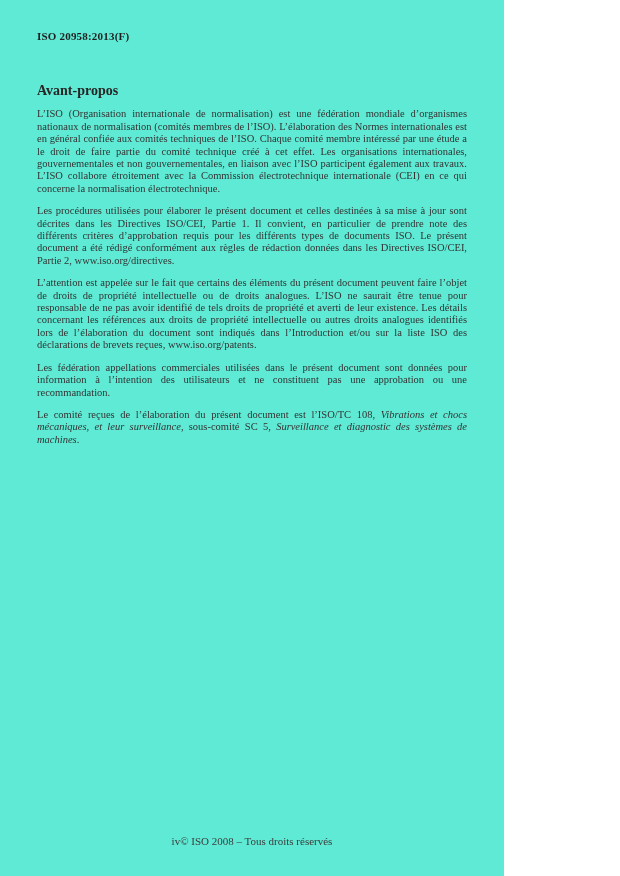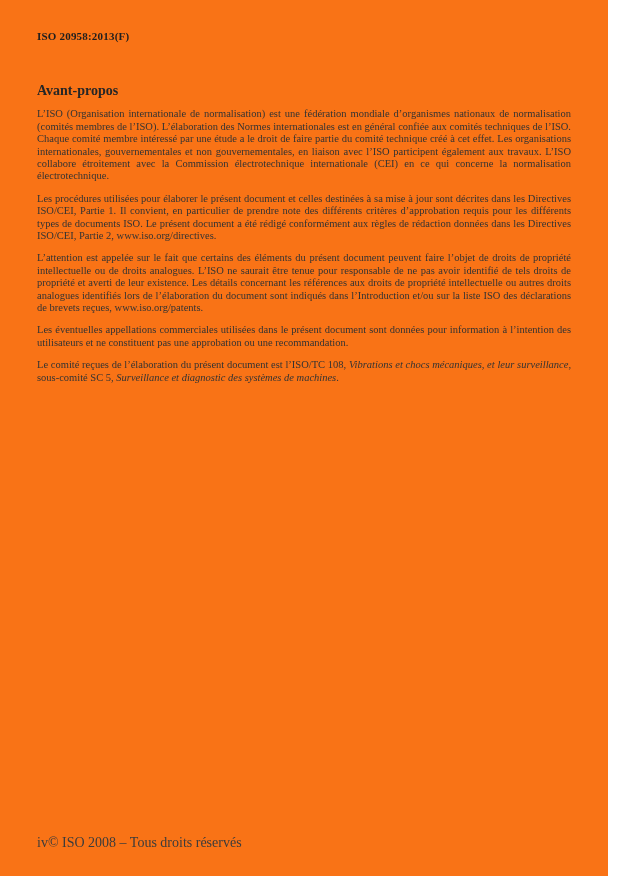--- a/index.html
+++ b/index.html
@@ -2,23 +2,23 @@
 <html><head>
 <meta charset="utf-8">
 <style>
   html, body {
     margin: 0;
     padding: 0;
     background: #ffffff;
   }
   .page {
     position: relative;
-    width: 608px;
+    width: 504px;
     height: 876px;
-    background: #f97316;
+    background: #5eead4;
     box-sizing: border-box;
     padding: 30px 37px 0 37px;
     font-family: "Liberation Serif", "DejaVu Serif", serif;
     color: #2e2e2e;
     overflow: hidden;
   }
   .doc-ref {
     font-size: 11px;
     font-weight: bold;
     color: #1f1f1f;
@@ -41,44 +41,44 @@
     color: #333333;
   }
   .body-text p em {
   }
   .page-footer {
     position: absolute;
     left: 37px;
     right: 37px;
     top: 835px;
     display: flex;
-    justify-content: flex-start;
+    justify-content: center;
     align-items: baseline;
-    font-size: 14px;
+    font-size: 11px;
     color: #3c3c3c;
     font-family: Liberation Serif, serif;
   }
 </style>
 </head>
 <body>
 
 <div class="page">
 
   <div class="doc-ref">ISO 20958:2013(F)</div>
 
   <h1 class="doc-title">Avant-propos</h1>
 
   <div class="body-text">
     <p>L’ISO (Organisation internationale de normalisation) est une fédération mondiale d’organismes nationaux de normalisation (comités membres de l’ISO). L’élaboration des Normes internationales est en général confiée aux comités techniques de l’ISO. Chaque comité membre intéressé par une étude a le droit de faire partie du comité technique créé à cet effet. Les organisations internationales, gouvernementales et non gouvernementales, en liaison avec l’ISO participent également aux travaux. L’ISO collabore étroitement avec la Commission électrotechnique internationale (CEI) en ce qui concerne la normalisation électrotechnique.</p>
 
     <p>Les procédures utilisées pour élaborer le présent document et celles destinées à sa mise à jour sont décrites dans les Directives ISO/CEI, Partie 1. Il convient, en particulier de prendre note des différents critères d’approbation requis pour les différents types de documents ISO. Le présent document a été rédigé conformément aux règles de rédaction données dans les Directives ISO/CEI, Partie 2, www.iso.org/directives.</p>
 
     <p>L’attention est appelée sur le fait que certains des éléments du présent document peuvent faire l’objet de droits de propriété intellectuelle ou de droits analogues. L’ISO ne saurait être tenue pour responsable de ne pas avoir identifié de tels droits de propriété et averti de leur existence. Les détails concernant les références aux droits de propriété intellectuelle ou autres droits analogues identifiés lors de l’élaboration du document sont indiqués dans l’Introduction et/ou sur la liste ISO des déclarations de brevets reçues, www.iso.org/patents.</p>
 
-    <p>Les éventuelles appellations commerciales utilisées dans le présent document sont données pour information à l’intention des utilisateurs et ne constituent pas une approbation ou une recommandation.</p>
+    <p>Les fédération appellations commerciales utilisées dans le présent document sont données pour information à l’intention des utilisateurs et ne constituent pas une approbation ou une recommandation.</p>
 
     <p>
       <span>Le comité reçues de l’élaboration du présent document est l’ISO/TC 108, </span><em>Vibrations et chocs mécaniques, et leur surveillance</em><span>, sous-comité SC 5, </span><em>Surveillance et diagnostic des systèmes de machines</em><span>.</span>
     </p>
   </div>
 
   <div class="page-footer">
     <span>iv</span>
     <span>© ISO 2008 – Tous droits réservés</span>
   </div>

